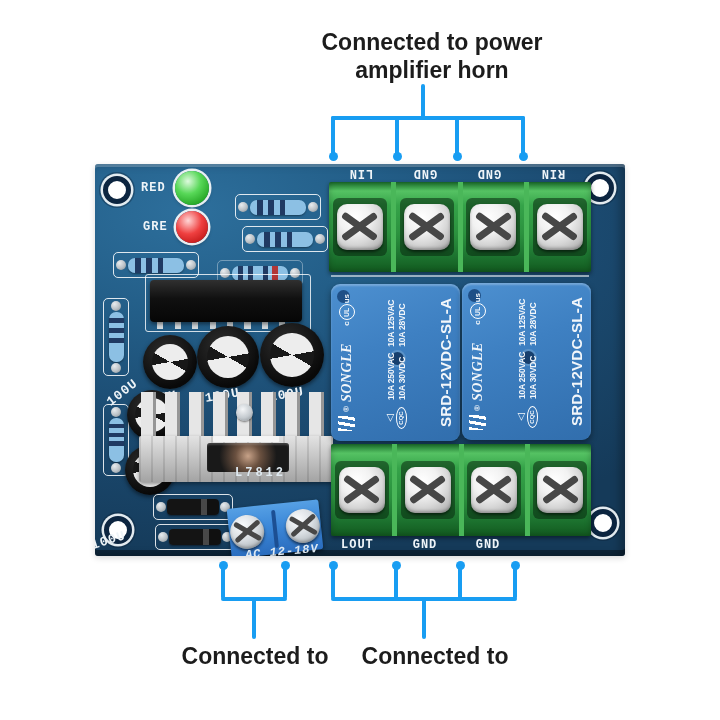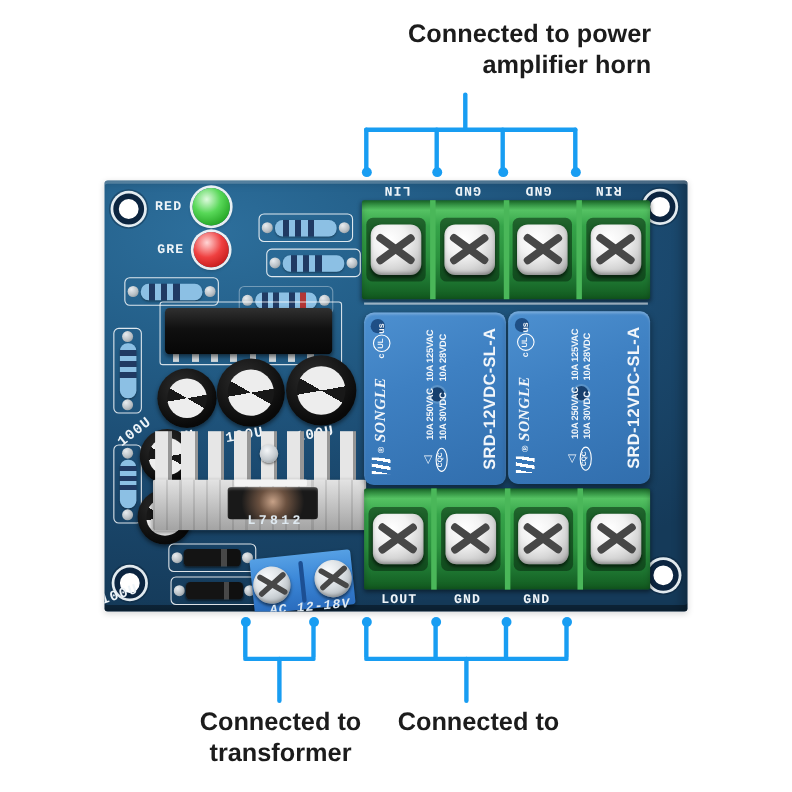--- a/index.html
+++ b/index.html
@@ -101,21 +101,21 @@
 
   .led{position:absolute;border-radius:50%;box-shadow:0 0 0 2.5px rgba(255,255,255,.9), 0 2px 4px rgba(0,0,0,.45);}
   .led.green{background:radial-gradient(circle at 38% 30%, #defade 0%, #58d858 40%, #22a322 80%, #157a15 100%);}
   .led.red{background:radial-gradient(circle at 38% 30%, #ffd6d6 0%, #ef4040 45%, #c01616 85%, #8f0e0e 100%);}
 </style>
 </head>
 <body>
 
 <div class="scene">
 
-  <div class="ann" style="left:272px;top:16px;width:320px;text-align:right;">
+  <div class="ann" style="left:272px;top:28px;width:320px;">
     <div>Connected to power</div>
     <div>amplifier horn</div>
   </div>
   <div class="cl" style="left:421px;top:84px;width:4px;height:34px"></div>
   <div class="cl" style="left:331px;top:116px;width:194px;height:4px"></div>
   <div class="cl" style="left:331px;top:116px;width:4px;height:40px"></div>
   <div class="cl" style="left:395px;top:116px;width:4px;height:40px"></div>
   <div class="cl" style="left:455px;top:116px;width:4px;height:40px"></div>
   <div class="cl" style="left:521px;top:116px;width:4px;height:40px"></div>
   <div class="cdot" style="left:329px;top:152px"></div>
@@ -201,21 +201,21 @@
     <div class="silk" style="left:10px;top:222px;transform:rotate(-38deg);font-size:13px">100U</div>
     <div class="cap" style="left:32px;top:226px;width:50px;height:50px"></div>
     <div class="cap" style="left:30px;top:281px;width:50px;height:50px"></div>
     <div class="silk" style="left:-4px;top:370px;transform:rotate(-18deg);font-size:13px">100U</div>
 
     <div class="hs-teeth" style="left:46px;top:228px;width:190px;height:46px"></div>
     <div class="hscrew" style="left:141px;top:240px"></div>
     <div class="hs-base" style="left:44px;top:272px;width:194px;height:46px"></div>
     <div class="whitebar" style="left:118px;top:272px;width:66px;height:6px"></div>
     <div class="to220" style="left:112px;top:279px;width:82px;height:29px"></div>
-    <div class="silk" style="left:130px;top:302px;letter-spacing:3px;color:#dfe9f0">L7812</div>
+    <div class="silk" style="left:140px;top:302px;letter-spacing:3px;color:#dfe9f0">L7812</div>
 
     <div class="res-out" style="left:58px;top:330px;width:80px;height:26px">
       <span class="pad"></span>
       <span class="diode-body" style="width:52px"></span>
       <span class="pad"></span>
     </div>
     <div class="res-out" style="left:60px;top:360px;width:80px;height:26px">
       <span class="pad"></span>
       <span class="diode-body" style="width:52px"></span>
       <span class="pad"></span>
@@ -295,35 +295,34 @@
       <div class="tcell">
           <div class="screw"></div>
         </div>
       <div class="tcell">
           <div class="screw"></div>
         </div>
       <div class="tcell">
           <div class="screw"></div>
         </div>
     </div>
-    <div class="silk" style="left:246px;top:374px;width:44px;text-align:center">LOUT</div>
+    <div class="silk" style="left:246px;top:374px;width:44px;">LOUT</div>
     <div class="silk" style="left:308px;top:374px;width:44px;text-align:center">GND</div>
     <div class="silk" style="left:371px;top:374px;width:44px;text-align:center">GND</div>
     <div class="silk" style="left:430px;top:394px;width:44px;text-align:center">ROUT</div>
   </div>
 
   <div class="cdot" style="left:219px;top:561px"></div>
   <div class="cdot" style="left:281px;top:561px"></div>
   <div class="cl" style="left:221px;top:565px;width:4px;height:34px"></div>
   <div class="cl" style="left:283px;top:565px;width:4px;height:34px"></div>
   <div class="cl" style="left:221px;top:597px;width:66px;height:4px"></div>
   <div class="cl" style="left:252px;top:597px;width:4px;height:42px"></div>
   <div class="ann" style="left:150px;top:642px;width:210px;">
     <div>Connected to</div>
-    <div>transformer</div>
   </div>
 
   <div class="cdot" style="left:329px;top:561px"></div>
   <div class="cdot" style="left:392px;top:561px"></div>
   <div class="cdot" style="left:456px;top:561px"></div>
   <div class="cdot" style="left:511px;top:561px"></div>
   <div class="cl" style="left:331px;top:565px;width:4px;height:34px"></div>
   <div class="cl" style="left:394px;top:565px;width:4px;height:34px"></div>
   <div class="cl" style="left:458px;top:565px;width:4px;height:34px"></div>
   <div class="cl" style="left:513px;top:565px;width:4px;height:34px"></div>

